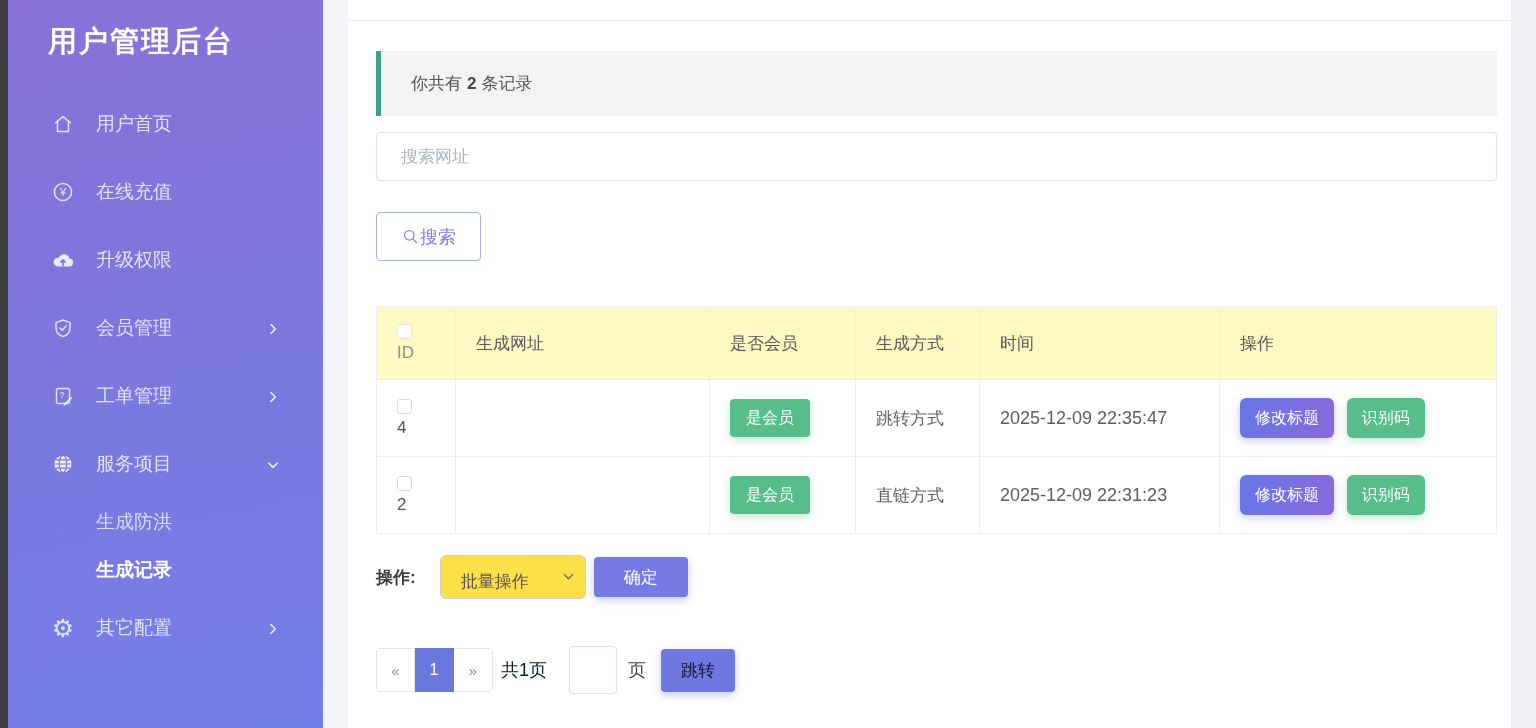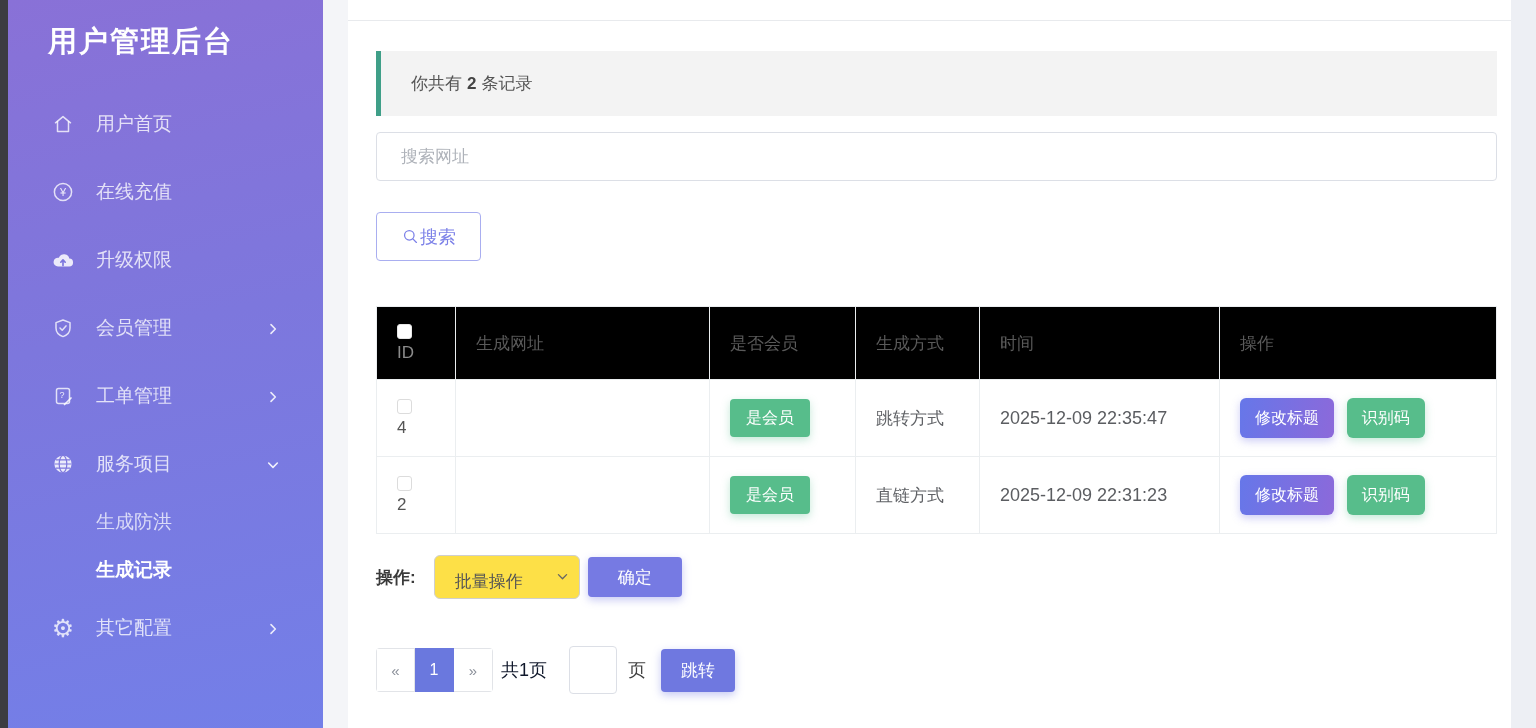--- a/index.html
+++ b/index.html
@@ -66,21 +66,21 @@
     padding:0 24px; height:49px; background:#ffffff;
     border:1px solid #a9aef0; border-radius:4px; color:#7c81e8;
     font-size:18px; cursor:pointer; font-family:inherit;
   }
 
   table.records { margin-top:45px; width:100%; border-collapse:collapse; table-layout:fixed; }
   table.records th, table.records td {
     border:1px solid #ebeef0; text-align:left; vertical-align:middle;
     font-weight:normal; font-size:17px; padding:12px 20px;
   }
-  table.records thead th { background:#000000; color:#5a5a5a; height:73px;margin-left:24px; }
+  table.records thead th { background:#fef9c3; color:#5a5a5a; height:73px;margin-left:24px; }
   table.records tbody td { background:#fff; height:77px; color:#606266; }
   .col-id{width:79px;} .col-url{width:254px;} .col-member{width:146px;}
   .col-method{width:124px;} .col-time{width:240px;} .col-ops{width:277px;}
   th.idcell, td.idcell { padding:10px 14px; }
   .id-label { color:#8b8b8b; margin-top:4px; font-size:17px; }
   .cbx {
     appearance:none; -webkit-appearance:none; width:15px; height:15px;
     border:1px solid #dcdcdc; border-radius:3px; background:#fff;
     display:block; cursor:pointer;
   }
@@ -98,21 +98,21 @@
     padding:12px 15px; border-radius:6px; cursor:pointer; line-height:1;
     font-family:inherit;
   }
   .btn-edit {
     background:linear-gradient(100deg,#6677e9 0%,#8c69da 100%);
     margin-right:8px; box-shadow:0 3px 8px rgba(110,110,225,0.35);
   }
   .btn-code { background:#57bd8b; box-shadow:0 3px 8px rgba(87,189,139,0.35); }
 
   .batch-row { margin-top:21px; display:flex; align-items:center; }
-  .batch-label { font-size:17px; font-weight:bold; color:#3b3b3b; margin-right:18px; }
+  .batch-label { font-size:17px; font-weight:bold; color:#3b3b3b; margin-right:24px; }
   .select-wrap { position:relative; width:146px; height:44px; }
   .select-wrap select {
     appearance:none; -webkit-appearance:none; width:100%; height:100%;
     border:1px solid #cfcfcf; border-radius:6px; background:#fde047; color:#555;
     font-size:17px; padding:8px 30px 0 20px; outline:none; cursor:pointer;
     font-family:inherit;
   }
   .select-wrap .sel-chev { position:absolute; right:10px; top:14px; pointer-events:none; }
   .btn-confirm {
     margin-left:8px; border:none; background:#767ae3; color:#fff;
@@ -129,21 +129,21 @@
   }
   .page-cell + .page-cell { border-left:none; }
   .page-cell.current { background:#6a78de; border-color:#6a78de; color:#fff; font-size:16px; }
   .page-total { margin-left:8px; font-size:18px; color:#0f172a; }
   .jump-input {
     margin-left:22px; width:48px; height:48px; border:1px solid #dcdfe6;
     border-radius:4px; outline:none; font-size:17px; text-align:center; font-family:inherit;
   }
   .jump-suffix { margin-left:11px; font-size:18px; color:#3f3f3f; }
   .btn-jump {
-    margin-left:15px; border:none; background:#6f78e0; color:#ffffff; font-size:17px;
+    margin-left:15px; border:none; background:#6f78e0; color:#0f172a; font-size:17px;
     padding:0 20px; height:43px; border-radius:4px; cursor:pointer;
     box-shadow:0 3px 8px rgba(111,120,224,0.4); font-family:Liberation Sans, sans-serif;
   }
 </style>
 </head>
 <body>
 
 <div class="edge-strip"></div>
 
 <aside class="sidebar">

